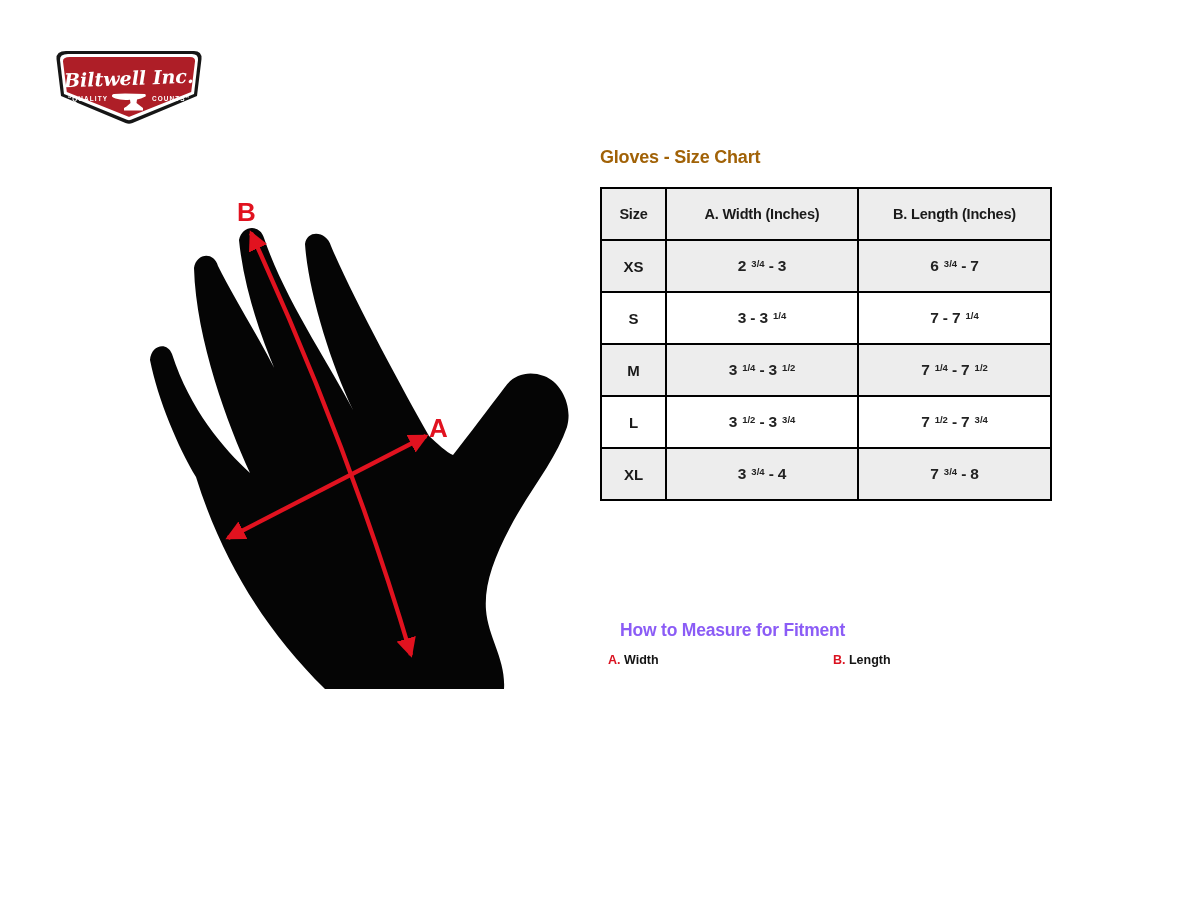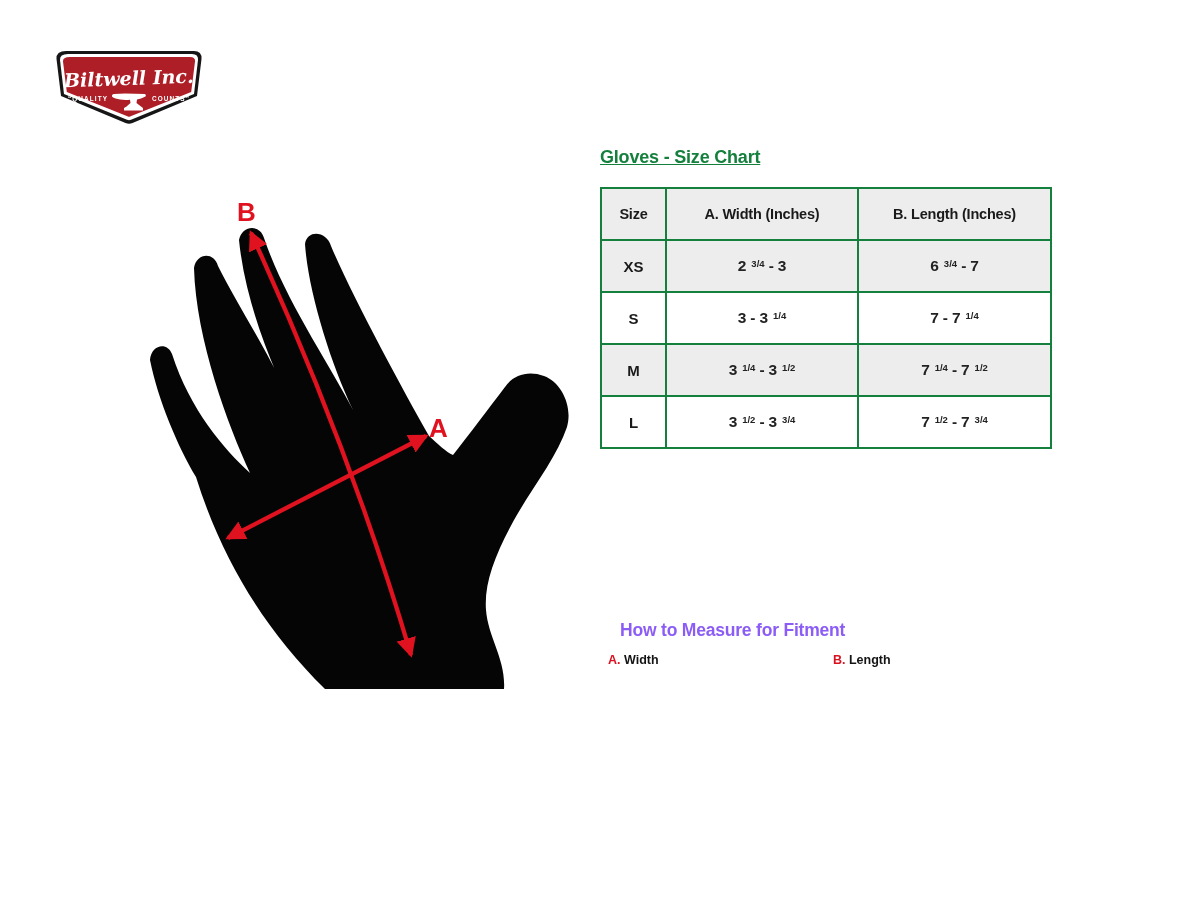--- a/index.html
+++ b/index.html
@@ -8,27 +8,27 @@
     font-family:"Liberation Sans",sans-serif;color:#1a1a1a;
   }
   
   .logo{position:absolute;left:55px;top:48px;width:150px;height:80px;}
   .logo .brand-text{font-family:"DejaVu Serif",serif;font-style:italic;font-weight:bold;font-size:19px;fill:#fff;}
   .logo .tagline{font-family:"Liberation Sans",sans-serif;font-weight:bold;font-size:6.4px;letter-spacing:1.1px;fill:#fff;}
   
   .diagram{position:absolute;left:145px;top:190px;width:440px;height:510px;}
   .diagram .measure-label{font-family:"Liberation Sans",sans-serif;font-weight:bold;font-size:26px;}
   
-  .chart-title{position:absolute;left:600px;top:147px;font-size:18px;font-weight:bold;letter-spacing:-0.2px;color:#15803d;text-decoration:underline;}
+  .chart-title{position:absolute;left:600px;top:147px;font-size:18px;font-weight:bold;letter-spacing:-0.2px;color:#a16207;}
   table.size-table{
     position:absolute;left:600px;top:187px;width:450px;
     border-collapse:collapse;table-layout:fixed;
   }
   .size-table th,.size-table td{
-    border:2px solid #15803d;text-align:center;vertical-align:middle;height:50px;padding:0;
+    border:2px solid #000000;text-align:center;vertical-align:middle;height:50px;padding:0;
   }
   .size-table th{background:#ededed;font-size:14.5px;font-weight:bold;color:#1a1a1a;letter-spacing:-0.2px;}
   .size-table col.c1{width:65px;}
   .size-table col.c2{width:192px;}
   .size-table col.c3{width:193px;}
   .size-table tbody tr:nth-child(odd){background:#ededed;}
   .size-table tbody tr:nth-child(even){background:#ffffff;}
   .size-table td.c-size{font-weight:bold;font-size:15px;}
   .size-table td.c-val{font-size:15.5px;font-weight:600;color:#222;letter-spacing:-0.2px;}
   .frac{font-size:9.5px;position:relative;top:-4px;margin-left:1px;letter-spacing:0;}
@@ -120,20 +120,25 @@
       <tr>
         <td class="c-size">M</td>
         <td class="c-val">3 <span class="frac">1/4</span> - 3 <span class="frac">1/2</span></td>
         <td class="c-val">7 <span class="frac">1/4</span> - 7 <span class="frac">1/2</span></td>
       </tr>
       <tr>
         <td class="c-size">L</td>
         <td class="c-val">3 <span class="frac">1/2</span> - 3 <span class="frac">3/4</span></td>
         <td class="c-val">7 <span class="frac">1/2</span> - 7 <span class="frac">3/4</span></td>
       </tr>
+      <tr>
+        <td class="c-size">XL</td>
+        <td class="c-val">3 <span class="frac">3/4</span> - 4</td>
+        <td class="c-val">7 <span class="frac">3/4</span> - 8</td>
+      </tr>
     </tbody>
 </table>
 
 <div class="measure-title">How to Measure for Fitment</div>
 
 <div class="measure-item item-a">
   <div class="item-label">
     <span class="item-key">A.</span>
     <span>Width</span>
   </div>

